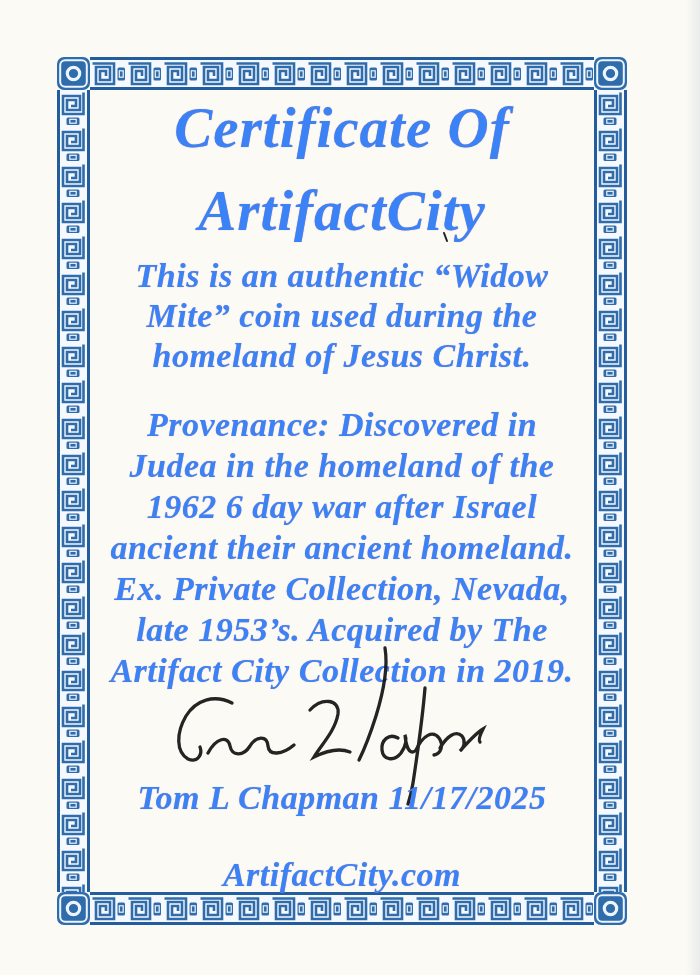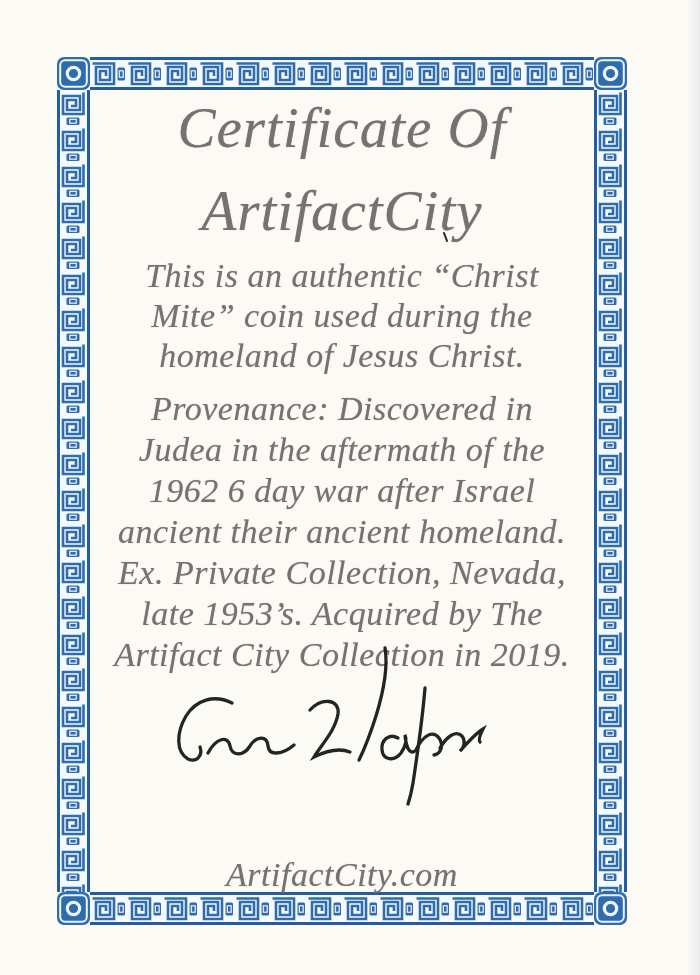--- a/index.html
+++ b/index.html
@@ -10,33 +10,33 @@
     overflow:hidden;
     font-family:"Liberation Serif","DejaVu Serif",serif;
   }
   
   .page::after{
     content:"";position:absolute;top:0;right:0;width:14px;height:100%;
     background:linear-gradient(to right,rgba(180,190,205,0),rgba(180,190,205,.25));
     pointer-events:none;
   }
   .border-svg{position:absolute;left:0;top:0;}
-  .redtext{color:#737373;font-style:italic;font-weight:400;}
+  .redtext{color:#3b82f6;font-style:italic;font-weight:700;}
   .title{
     position:absolute;left:57px;top:86px;width:570px;
     text-align:center;font-size:57px;line-height:83px;letter-spacing:1px;
     text-shadow:0 0 1px rgba(176,31,46,.45);
   }
   .para{
     position:absolute;left:75px;width:534px;
     text-align:center;font-size:34px;letter-spacing:.5px;
     text-shadow:0 0 1px rgba(176,31,46,.4);
   }
   .p1{top:256px;line-height:40px;}
-  .p2{top:388px;line-height:41px;}
+  .p2{top:404px;line-height:41px;}
   .signedline{
     position:absolute;left:57px;top:779px;width:570px;
     text-align:center;font-size:34px;letter-spacing:.5px;
     text-shadow:0 0 1px rgba(176,31,46,.4);
   }
   .website{
     position:absolute;left:57px;top:856px;width:570px;
     text-align:center;font-size:34px;letter-spacing:.5px;
     text-shadow:0 0 1px rgba(176,31,46,.4);
   }
@@ -94,28 +94,28 @@
     <use href="#cornerTile" x="57" y="892"></use>
     <use href="#cornerTile" x="594" y="892"></use>
   </svg>
 
   <div class="title redtext">
     <div>Certificate Of</div>
     <div>ArtifactCity</div>
   </div>
 
   <div class="para p1 redtext">
-    <div>This is an authentic “Christ</div>
+    <div>This is an authentic “Widow</div>
     <div>Mite” coin used during the</div>
     <div>homeland of Jesus Christ.</div>
   </div>
 
   <div class="para p2 redtext">
     <div>Provenance: Discovered in</div>
-    <div>Judea in the aftermath of the</div>
+    <div>Judea in the homeland of the</div>
     <div>1962 6 day war after Israel</div>
     <div>ancient their ancient homeland.</div>
     <div>Ex. Private Collection, Nevada,</div>
     <div>late 1953’s. Acquired by The</div>
     <div>Artifact City Collection in 2019.</div>
   </div>
 
   <svg class="sig-svg" width="700" height="975" viewBox="0 0 700 975">
     <g fill="none" stroke="#141414" stroke-width="3.3" stroke-linecap="round" opacity="0.93">
 
@@ -132,16 +132,20 @@
       <path d="M425 688 C 423 712, 418 750, 413 783 C 411 795, 409 801, 408 804"></path>
 
       <path d="M416 750 C 423 735, 433 730, 439 738 C 444 745, 441 754, 434 755"></path>
 
       <path d="M440 748 C 447 736, 456 730, 462 736 C 466 741, 464 748, 460 751 C 468 742, 476 733, 483 729 C 480 735, 478 740, 480 742"></path>
     </g>
 
     <path d="M444 233 l3 8" stroke="#222" stroke-width="2" stroke-linecap="round"></path>
   </svg>
 
+  <div class="signedline redtext">
+    <span>Tom L Chapman</span>
+    <span>11/17/2025</span>
+  </div>
 
   <div class="website redtext">ArtifactCity.com</div>
 
 </div>
 
 </body></html>

